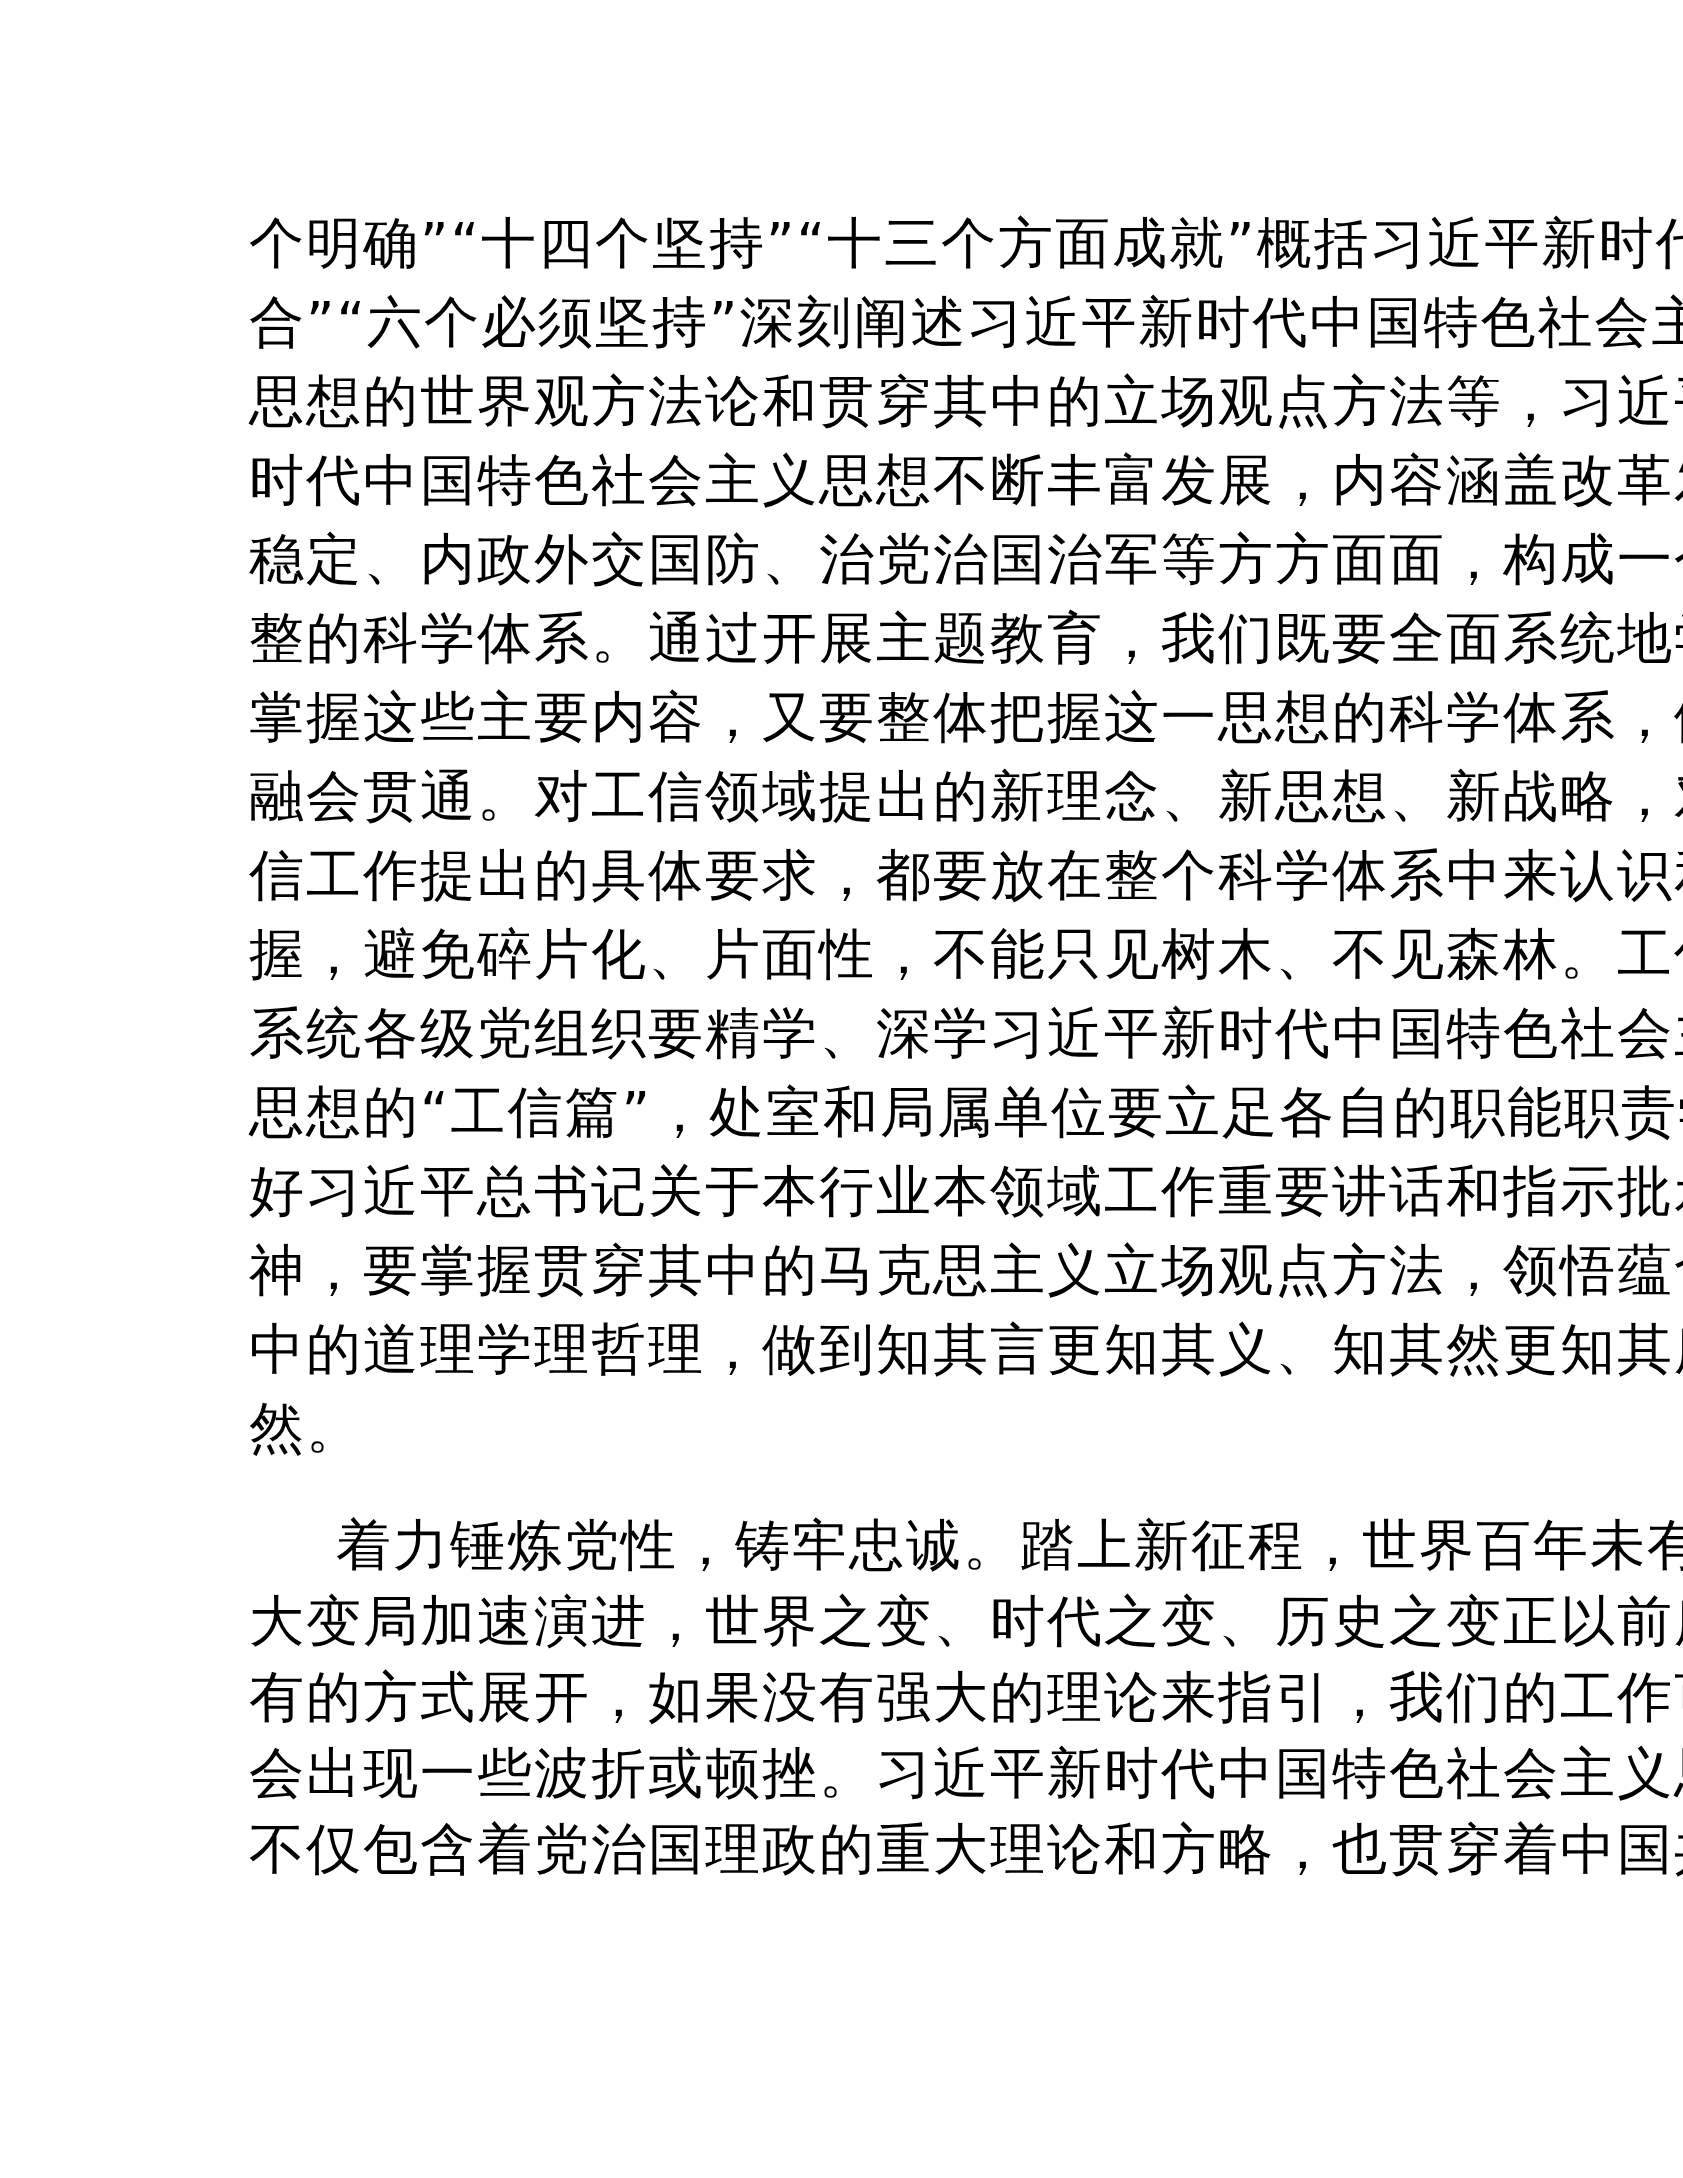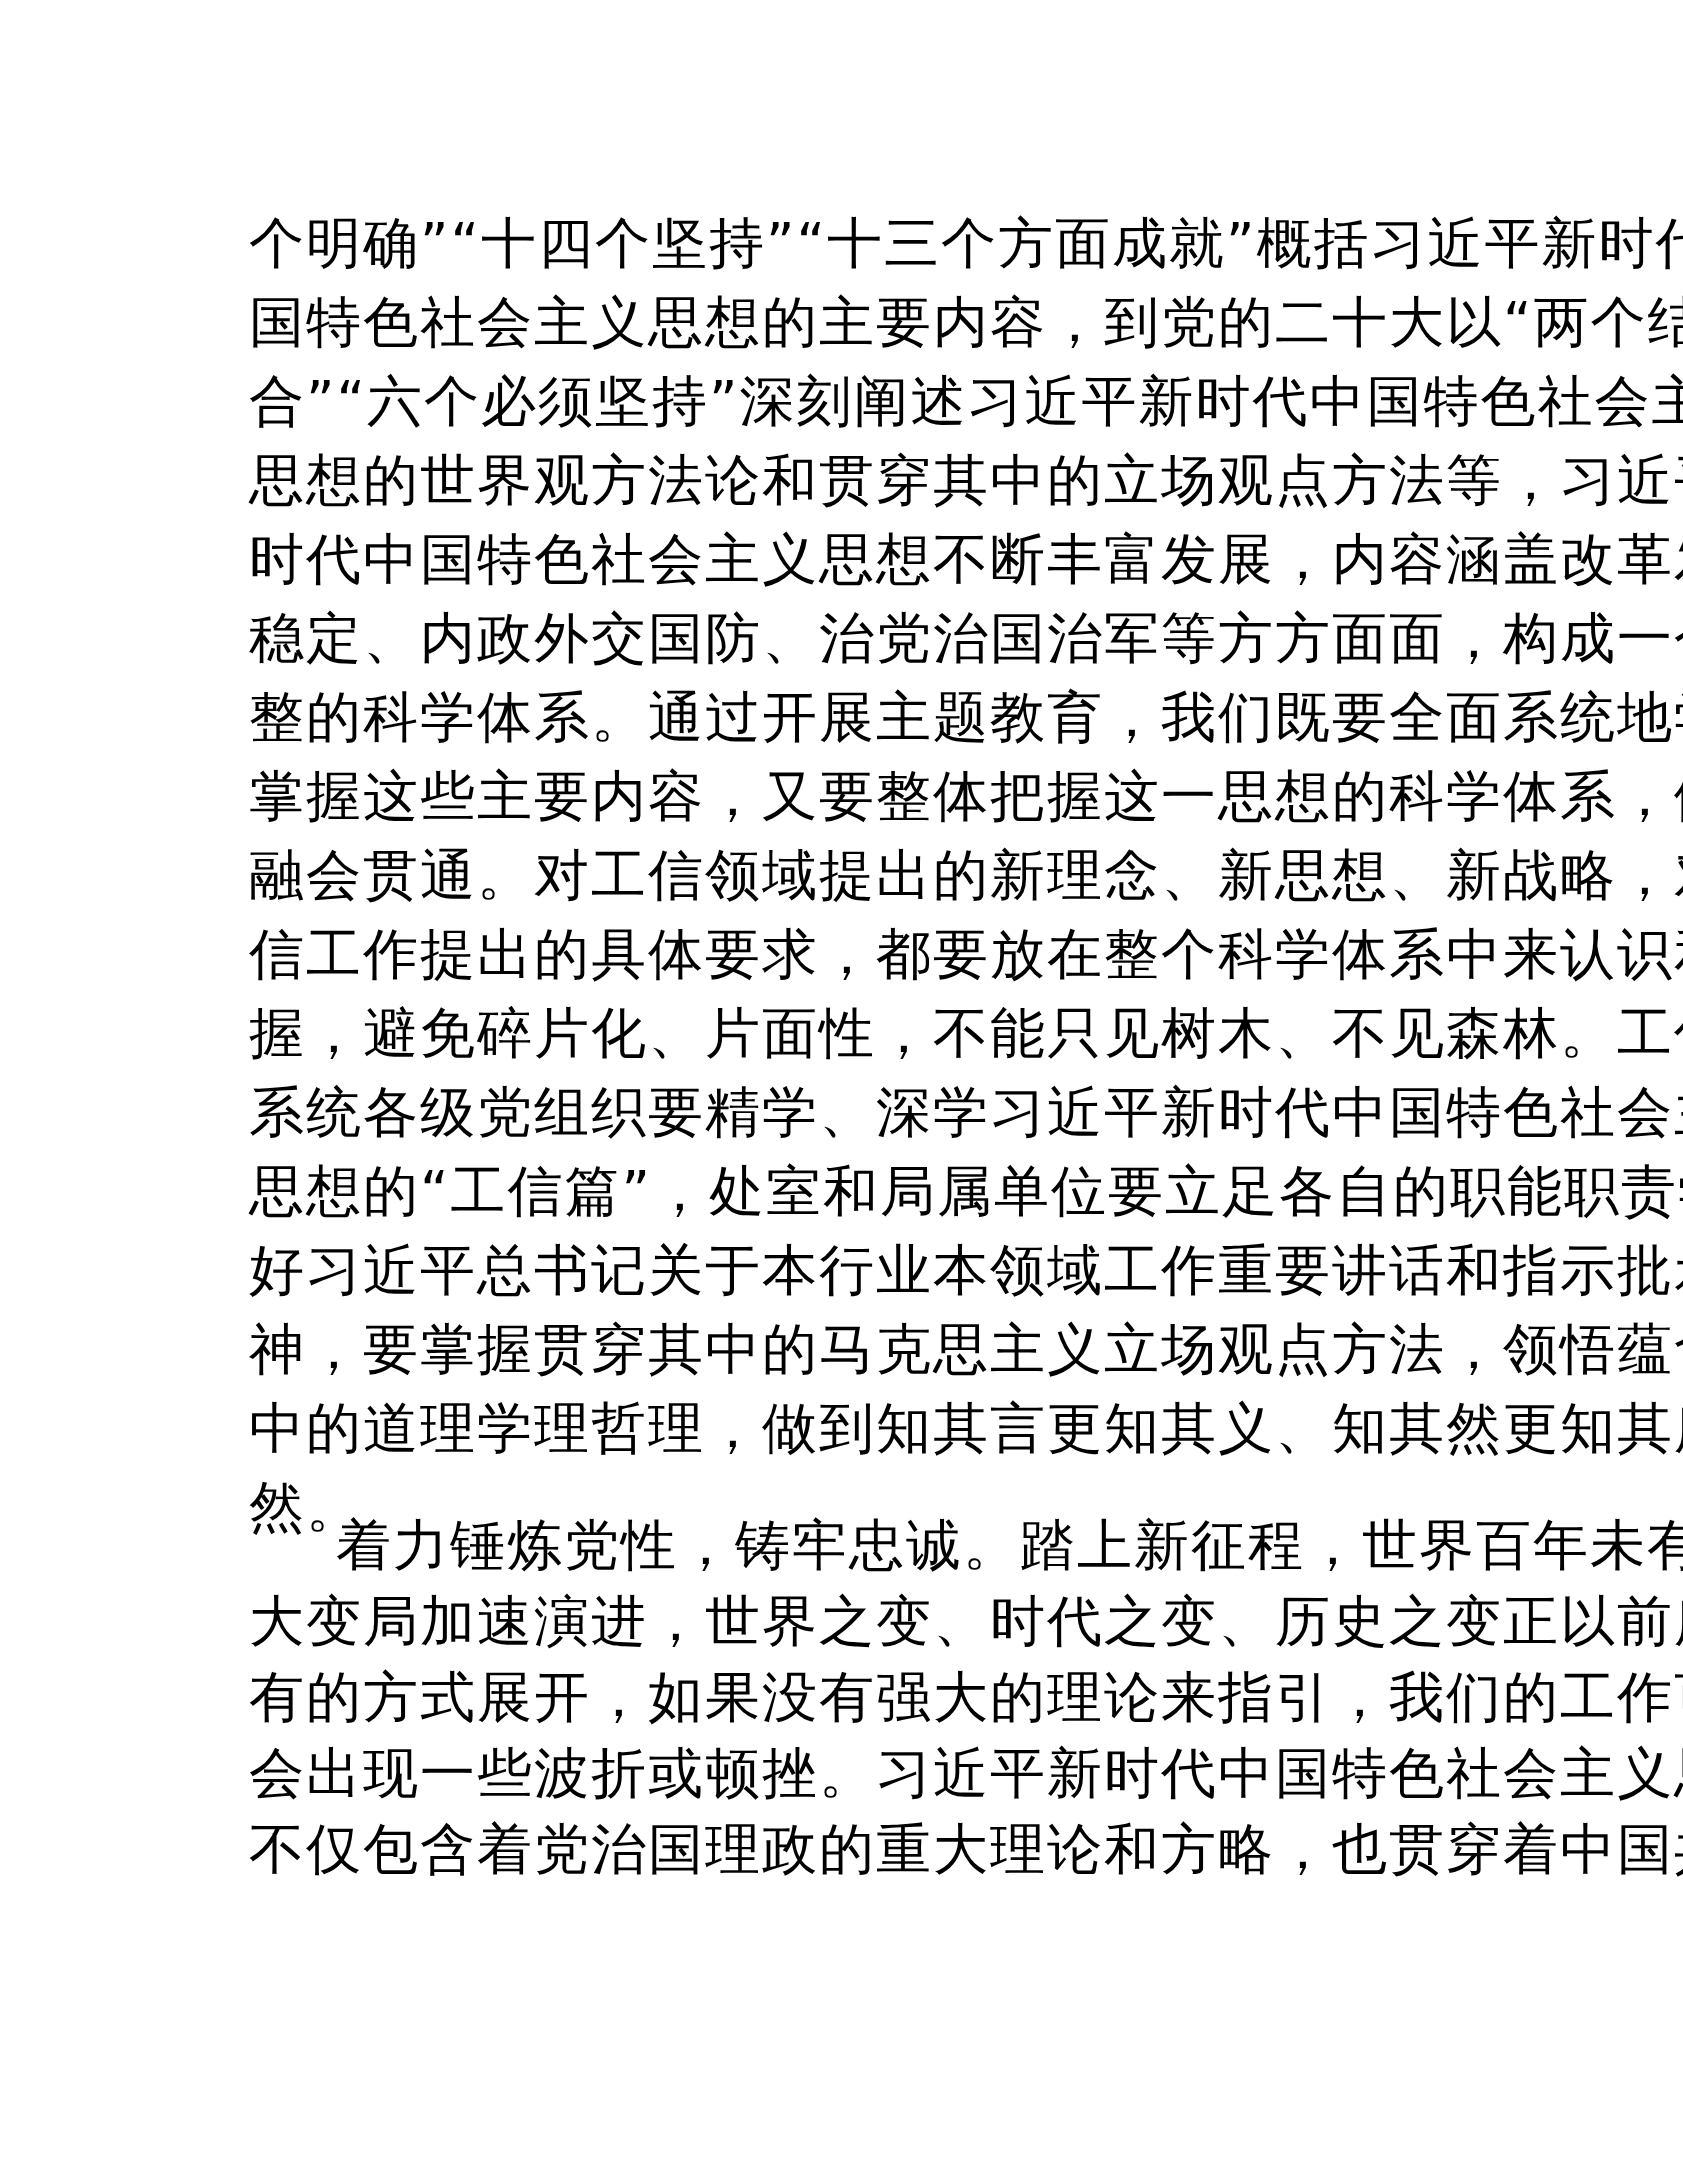--- a/index.html
+++ b/index.html
@@ -22,21 +22,20 @@
   #p1 { top: 204px; }
   #p2 { top: 1507px; }
   #p2 .line { line-height: 76px; height: 76px; }
 </style>
 </head>
 <body>
 
 <div class="page">
   <div class="para" id="p1">
     <div class="line">个明确”“十四个坚持”“十三个方面成就”概括习近平新时代中</div>
-    <div class="line">国特色社会主义思想的主要内容，到党的二十大以“两个结</div>
     <div class="line">合”“六个必须坚持”深刻阐述习近平新时代中国特色社会主义</div>
     <div class="line">思想的世界观方法论和贯穿其中的立场观点方法等，习近平新</div>
     <div class="line">时代中国特色社会主义思想不断丰富发展，内容涵盖改革发展</div>
     <div class="line">稳定、内政外交国防、治党治国治军等方方面面，构成一个完</div>
     <div class="line">整的科学体系。通过开展主题教育，我们既要全面系统地学习</div>
     <div class="line">掌握这些主要内容，又要整体把握这一思想的科学体系，做到</div>
     <div class="line">融会贯通。对工信领域提出的新理念、新思想、新战略，对工</div>
     <div class="line">信工作提出的具体要求，都要放在整个科学体系中来认识和把</div>
     <div class="line">握，避免碎片化、片面性，不能只见树木、不见森林。工信局</div>
     <div class="line">系统各级党组织要精学、深学习近平新时代中国特色社会主义</div>

